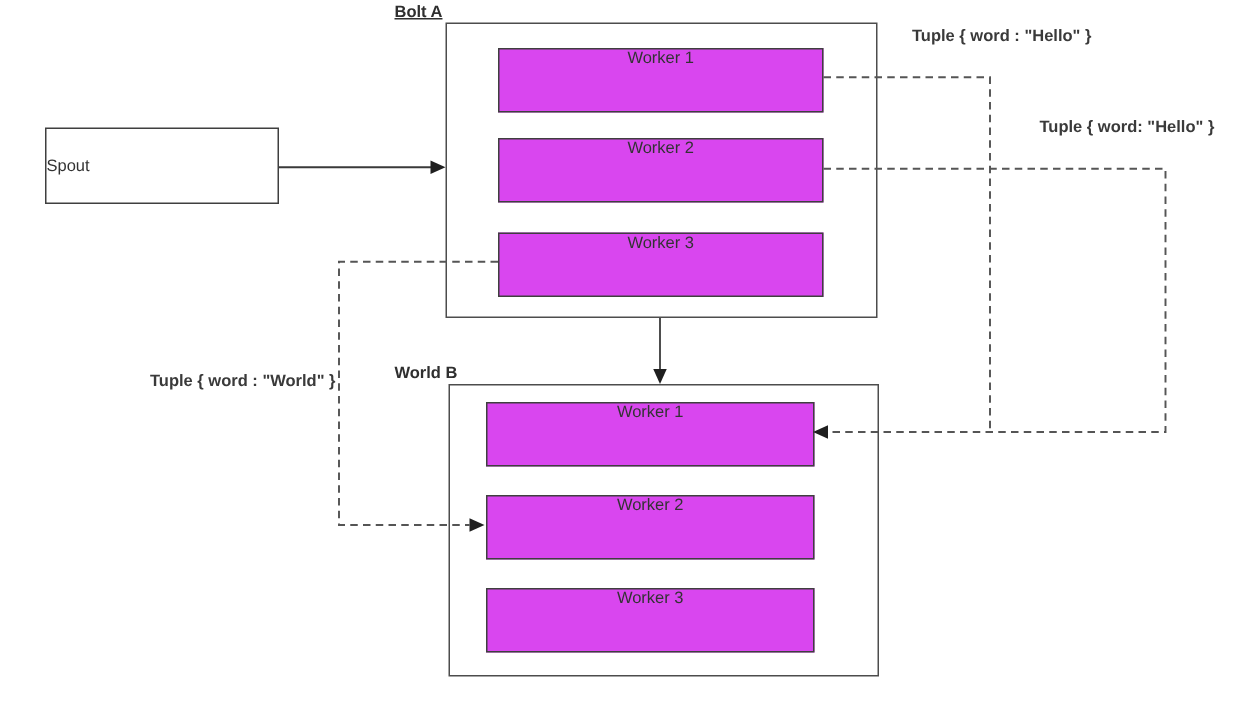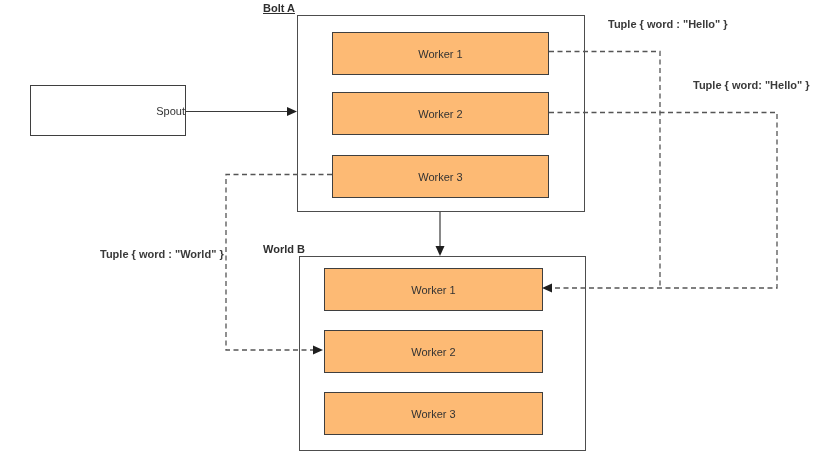--- a/index.html
+++ b/index.html
@@ -14,37 +14,36 @@
     height: 476px;
     background: #ffffff;
     overflow: hidden;
   }
   .node-box {
     position: absolute;
     background: #ffffff;
     border: 1.5px solid #3f3f3f;
     display: flex;
     align-items: center;
-    justify-content: flex-end;
+    justify-content: flex-start;
     font-size: 11px;
     color: #333333;
     box-sizing: border-box;
   }
   .container-box {
     position: absolute;
     background: transparent;
     border: 1px solid #4d4d4d;
     box-sizing: border-box;
   }
   .worker-box {
     position: absolute;
-    background: #fdba74;
+    background: #d946ef;
     border: 1.4px solid #3f3f3f;
     display: flex;
-    align-items: center;
     justify-content: center;
     font-size: 11px;
     color: #333333;
     box-sizing: border-box;
   }
   .bolt-label {
     position: absolute;
     font-size: 11px;
     font-weight: 700;
     color: #2f2f2f;

